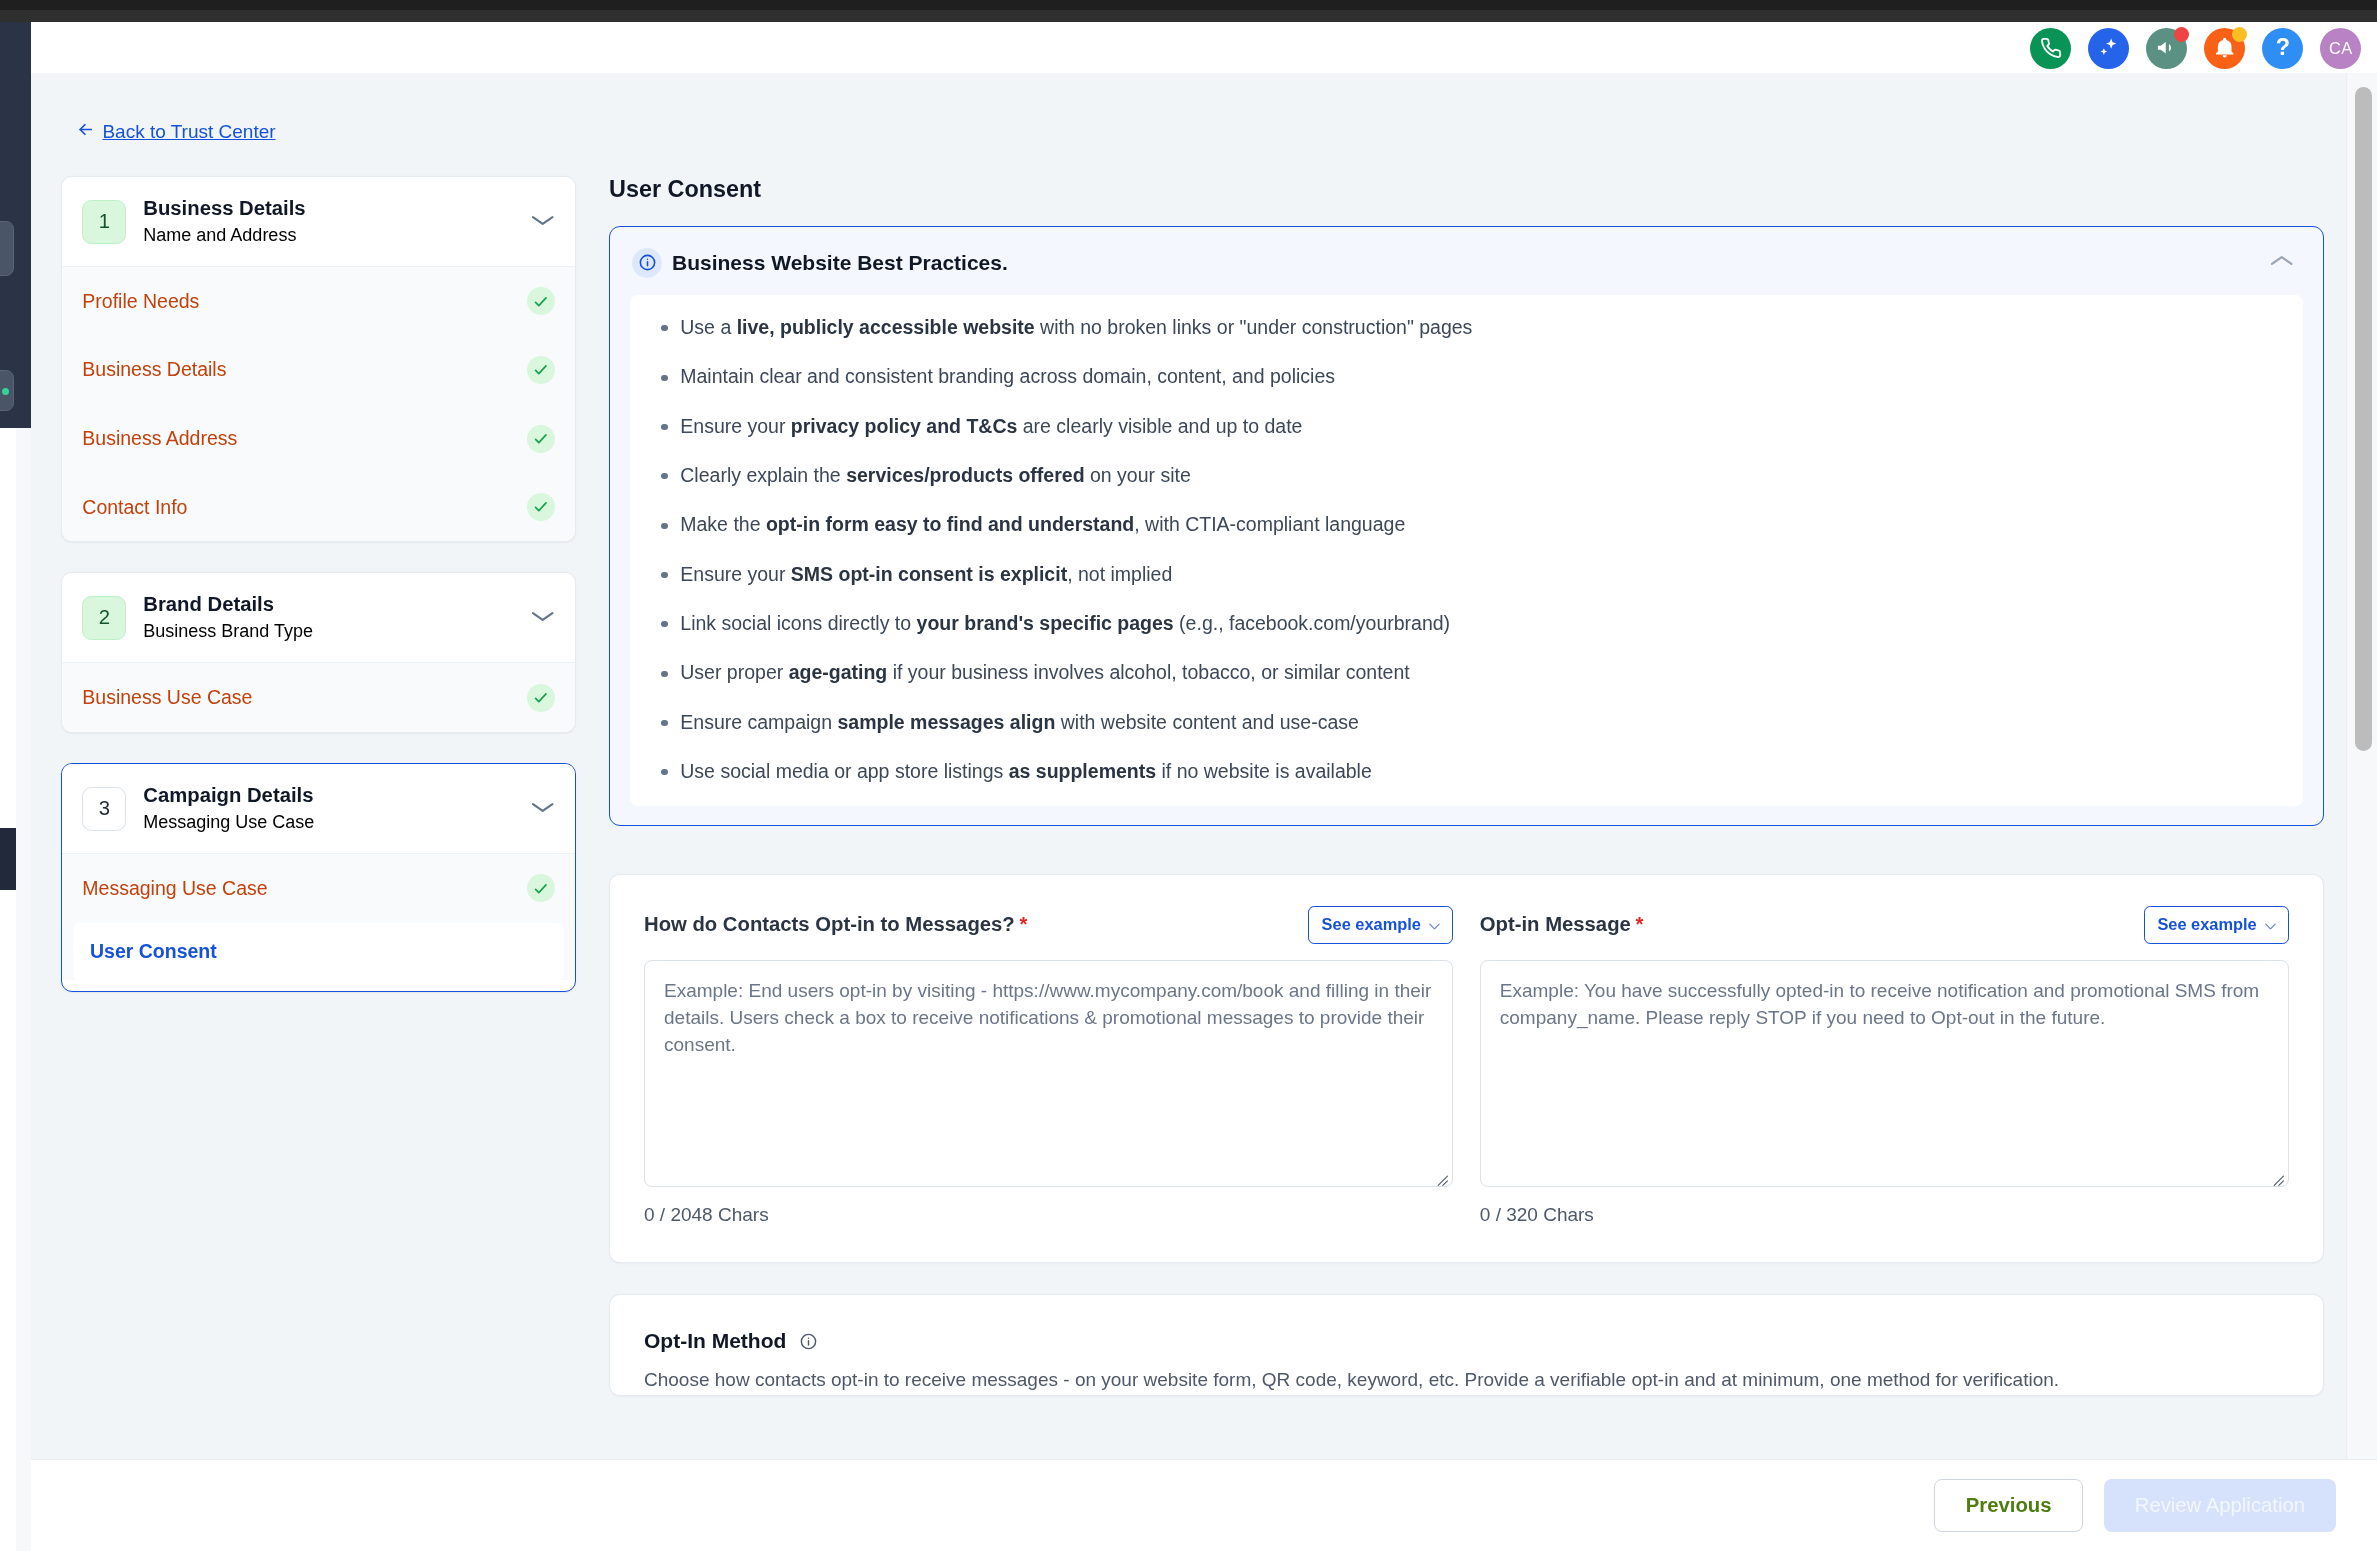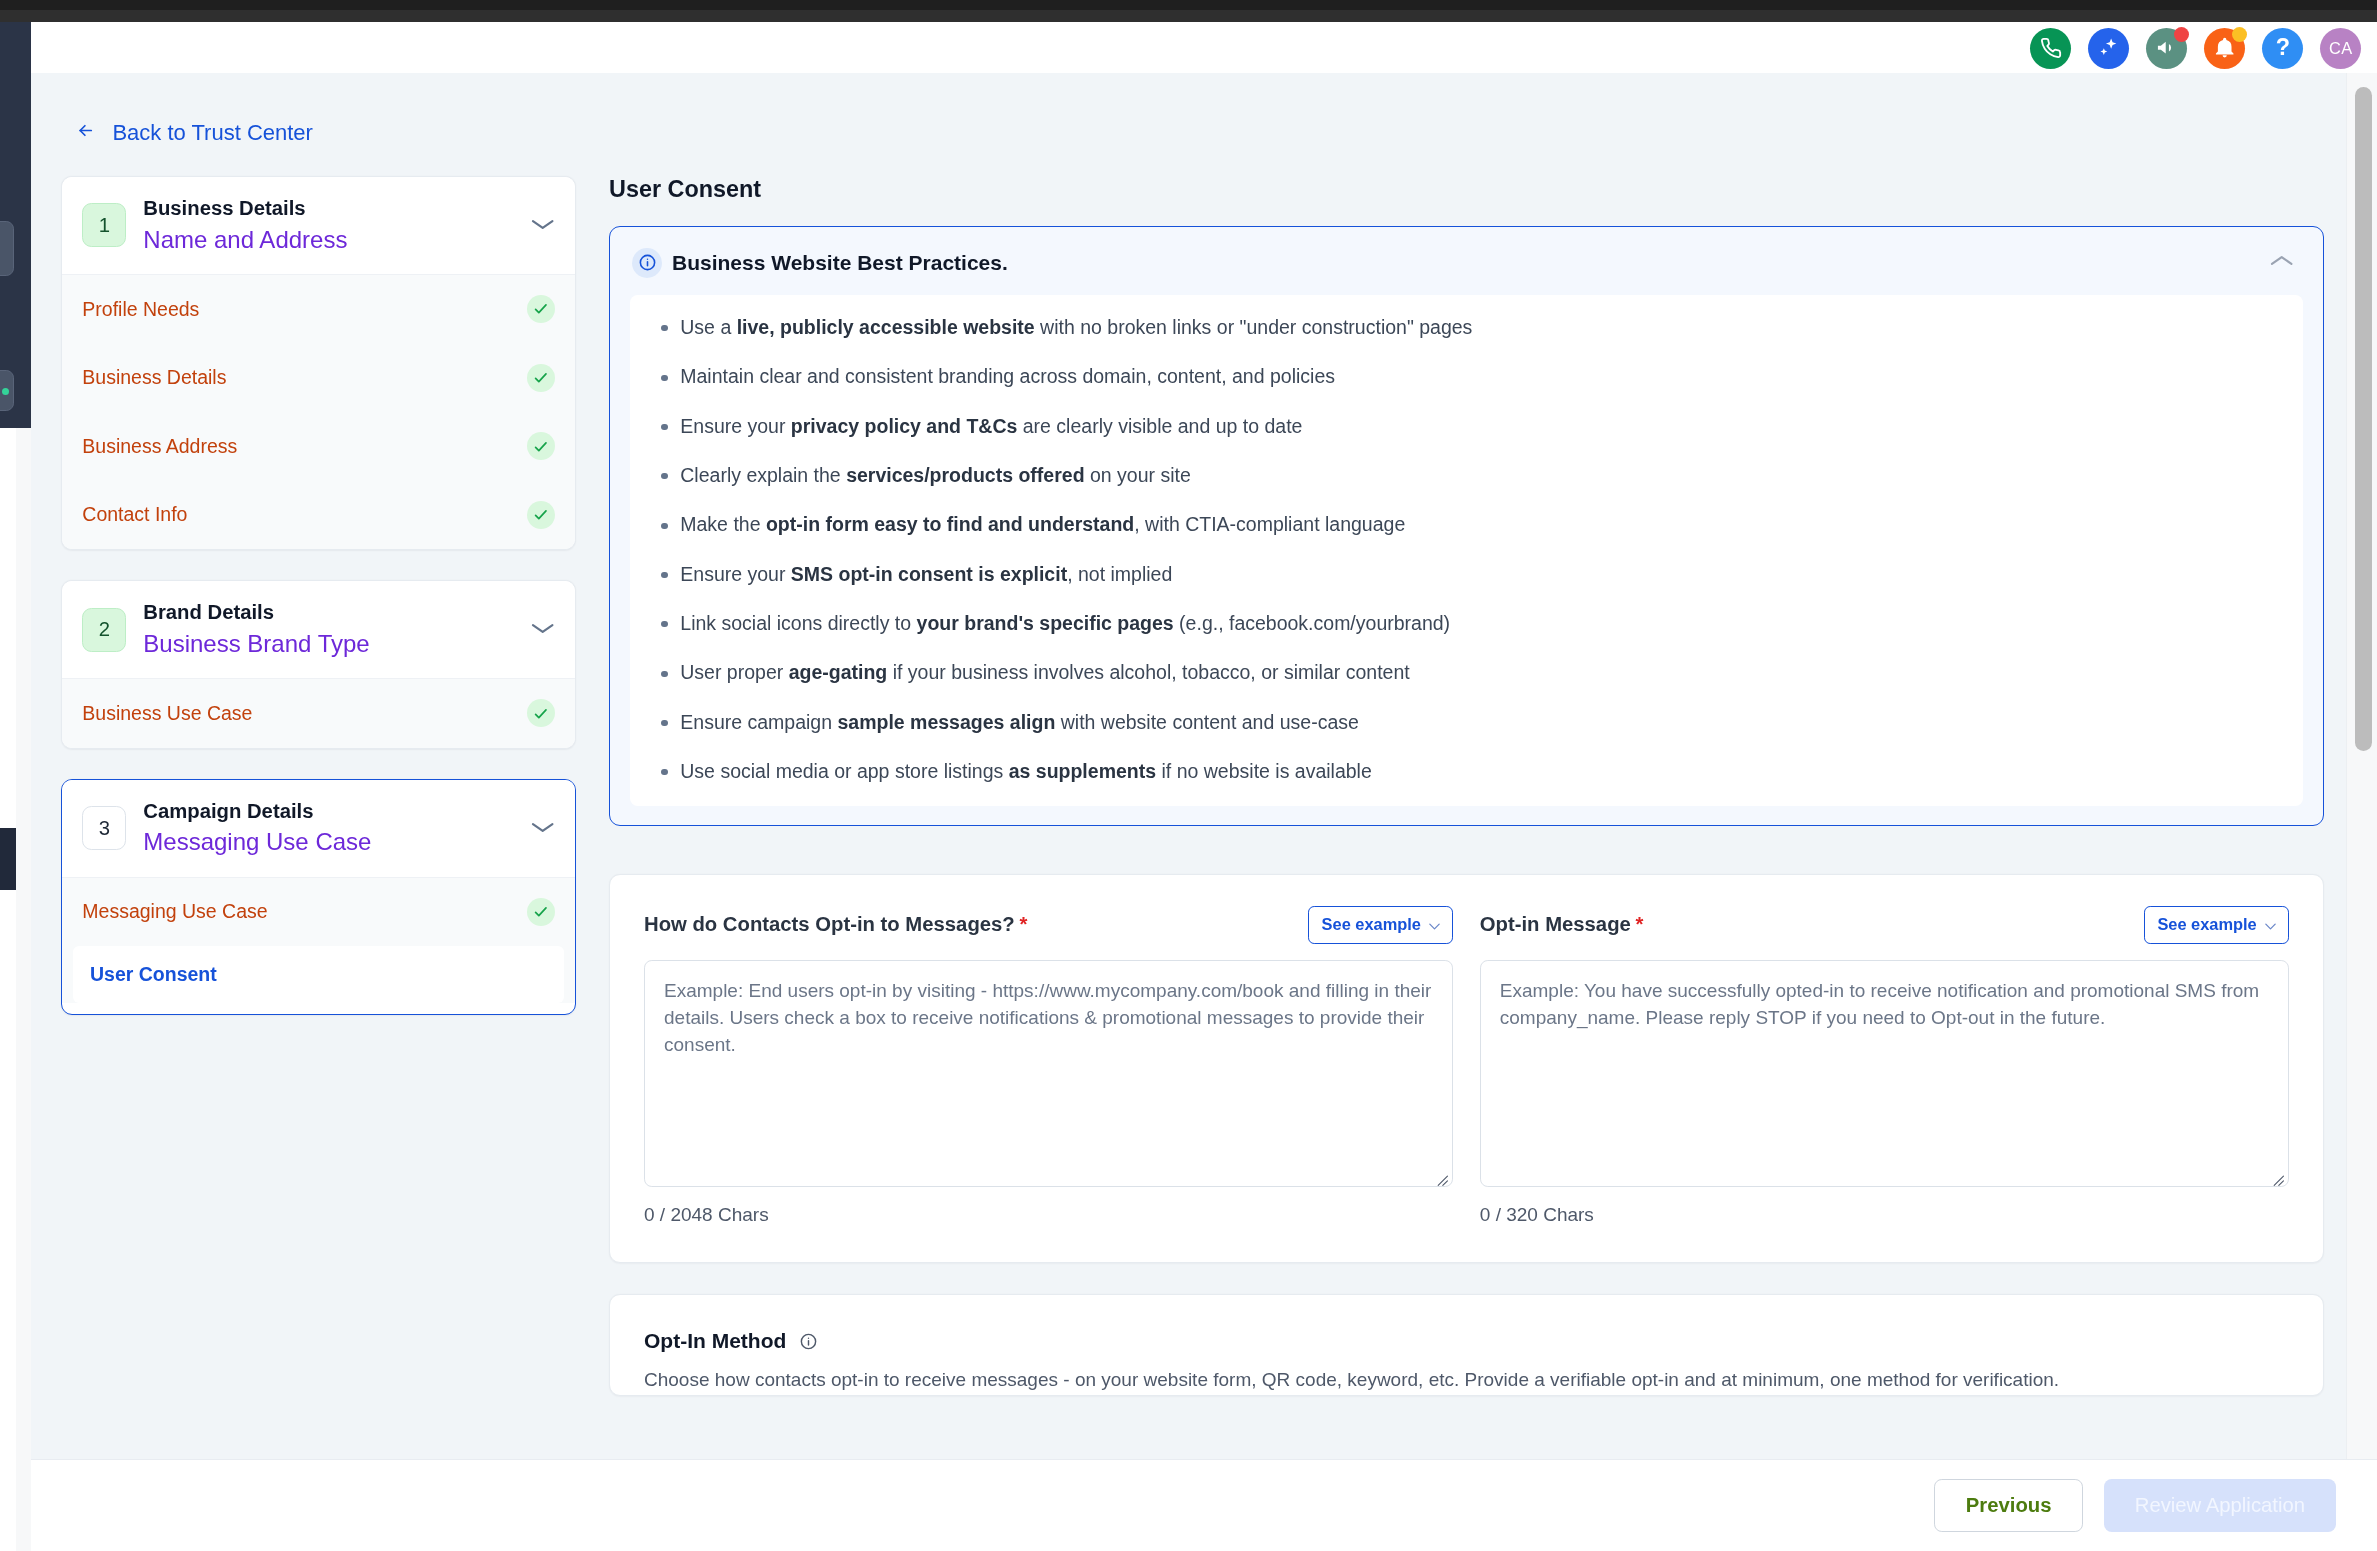--- a/index.html
+++ b/index.html
@@ -78,22 +78,22 @@
   
   #page-body {
     position: absolute; left: 31px; top: 73px; width: 2346px; height: 1386px;
     background: #f1f5f8;
     overflow: hidden;
   }
 
   
   #back-link {
     position: absolute; left: 43px; top: 47px;
-    display: flex; align-items: center; gap: 15px;
-    color: #1652d9; font-size: 22px; cursor: pointer;
+    display: flex; align-items: center; gap: 5px;
+    color: #1652d9; font-size: 19px; cursor: pointer; text-decoration: underline;
   }
   #back-arrow { display: block; }
 
   
   #steps-col {
     position: absolute; left: 30px; top: 103px; width: 515px;
   }
   .step-card {
     background: #ffffff;
     border: 0.8px solid #e6ebf0;
@@ -119,21 +119,21 @@
     flex: 0 0 auto;
   }
   .step-num.inactive {
     background: #ffffff; border: 0.8px solid #dde3ea; color: #1f2937;
   }
   .step-titles { flex: 1 1 auto; }
   .step-title {
     font-size: 20.3px; font-weight: bold; color: #101828; line-height: 1.25;
   }
   .step-sub {
-    font-size: 24px; color: #6d28d9; line-height: 1.3; margin-top: 2.3px;
+    font-size: 18px; color: #000000; line-height: 1.3; margin-top: 2.3px;
   }
   .step-chev { color: #64748b; flex: 0 0 auto; }
   .step-items { background: #f8fafb; border-top: 0.8px solid #eef1f5; }
   .step-item {
     display: flex; align-items: center; justify-content: space-between;
     padding: 20.3px 20.3px;
     font-size: 19.5px; color: #c2410c;
     cursor: pointer;
   }
   .check-pill {

